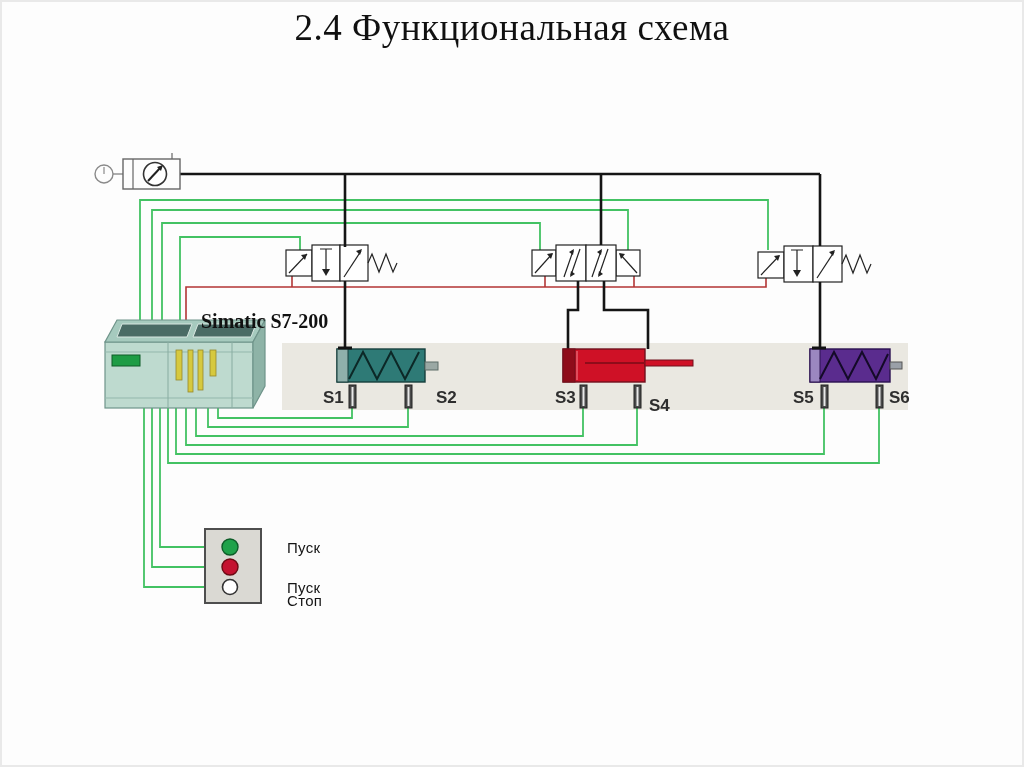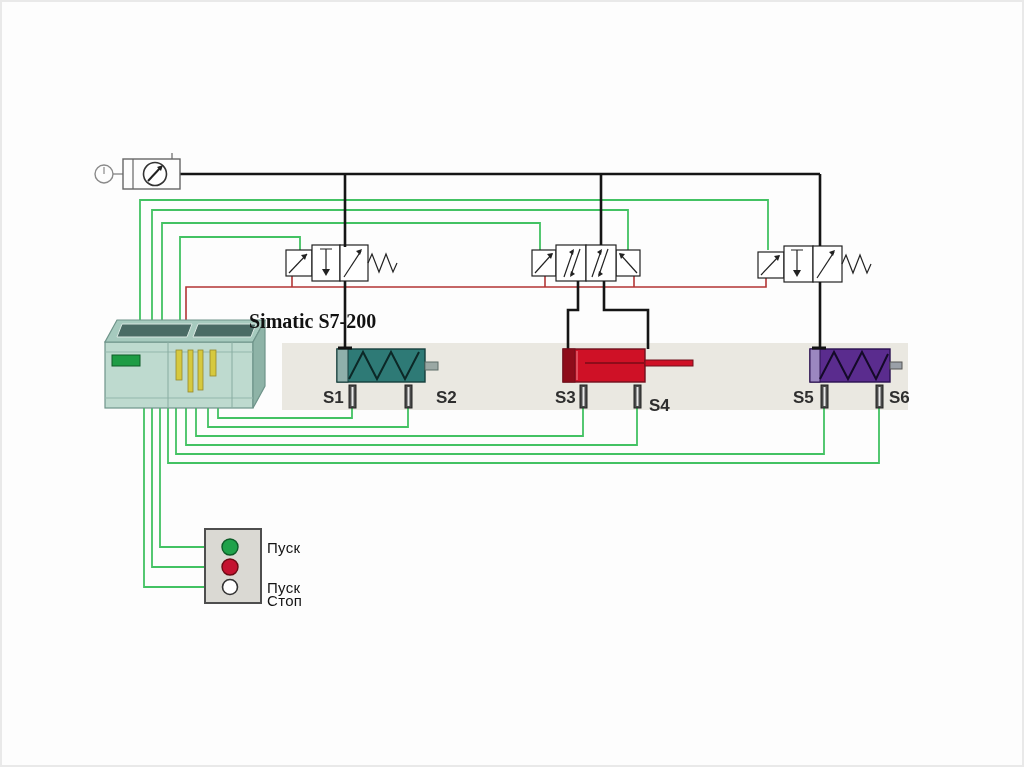--- a/index.html
+++ b/index.html
@@ -8,40 +8,41 @@
     box-shadow:inset 0 0 0 2px #e9e9e9;
     font-family:"Liberation Sans",sans-serif;
   }
   .title{
     position:absolute;top:6px;left:0;width:100%;text-align:center;
     font-family:"Liberation Serif",serif;font-size:37px;font-weight:500;color:#101010;
     letter-spacing:0.5px;
   }
   .plc-label{
     position:absolute;left:201px;top:310px;
-    font-family:"Liberation Serif",serif;font-size:20px;font-weight:600;color:#111;margin-left:48px;
+    font-family:"Liberation Serif",serif;font-size:20px;font-weight:600;color:#111;
   }
   .sensor-label{
     position:absolute;font-size:17px;font-weight:bold;color:#2e2e2e;
   }
   .btn-label{
-    position:absolute;font-size:15px;color:#141414;letter-spacing:0.3px;
+    position:absolute;font-size:15px;color:#141414;letter-spacing:0.3px;margin-left:20px;
   }
   svg{position:absolute;left:0;top:0;}
   .wire-g{stroke:var(--wire_signal_green,#43c263);stroke-width:1.8;fill:none;}
   .wire-r{stroke:var(--wire_common_red,#b23535);stroke-width:1.6;fill:none;}
   .pneu{stroke:var(--pneumatic_line,#151515);stroke-width:2.6;fill:none;}
   .vbody{fill:#ffffff;stroke:#222;stroke-width:1.2;}
   .vsym{stroke:#222;stroke-width:1.2;fill:none;}
 </style>
 </head>
 <body>
 
 <div class="slide">
 
+  <div class="title">2.4 Функциональная схема</div>
 
   <svg width="1024" height="767" viewBox="0 0 1024 767">
 
     <rect x="282" y="343" width="626" height="67" style="fill:var(--band_gray,#eae8e1)"></rect>
 
     <g class="wire-g">
 
       <path d="M140,330 V200 H768 V250"></path>
       <path d="M152,330 V210 H628 V250"></path>
       <path d="M162,330 V223 H540 V250"></path>

